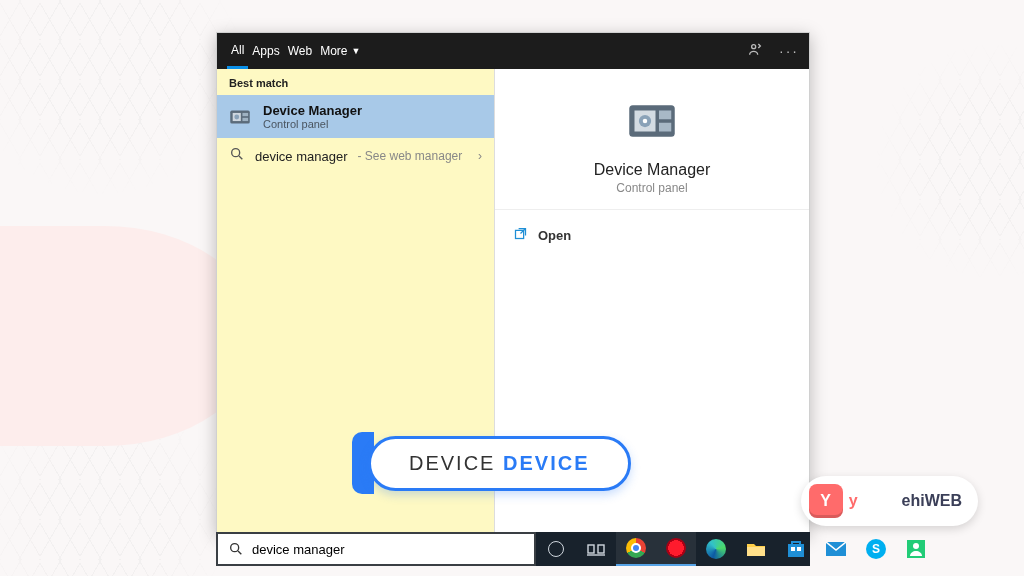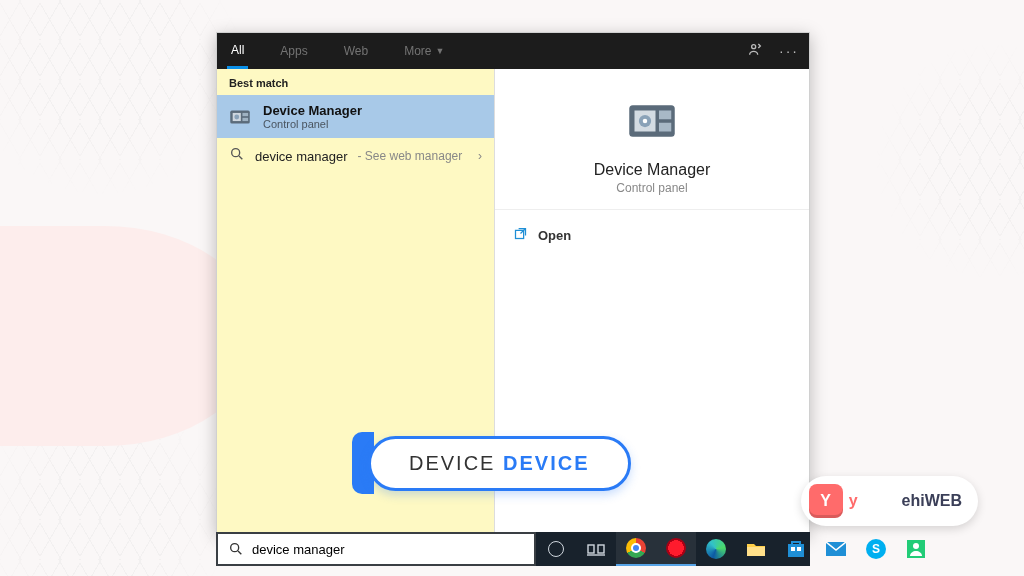--- a/index.html
+++ b/index.html
@@ -23,22 +23,22 @@
   .window {
     position: absolute; left: 216px; top: 32px; width: 594px; height: 502px;
     background: #eaeaea; border: 1px solid #d0d0d0;
     box-shadow: 0 4px 16px rgba(0,0,0,0.25);
     display: flex; flex-direction: column;
   }
   .titlebar {
     height: 36px; background: #1c1c1c; display: flex; align-items: center;
     padding: 0 10px; color: #cfcfcf; font-size: 12px;
   }
-  .tabs { display: flex; gap: 28px; height: 100%; align-items: center; }
-  .tab { cursor: pointer; padding: 0 4px; height: 100%; display: flex; align-items:center; color: #737373; }
+  .tabs { display: flex; gap: 0; height: 100%; align-items: center; }
+  .tab { cursor: pointer; padding: 0 4px; height: 100%; display: flex; align-items:center; color: #ffffff; }
   .tab.active { color: #fff; border-bottom: 3px solid #0b90e8; }
   .tab .chev { margin-left:4px; font-size:9px; }
   .titlebar-spacer { flex: 1; }
   .titlebar-icons { display:flex; gap:16px; align-items:center; color:#bbb; font-size:14px; }
 
   .panes { flex:1; display:flex; }
   .left-pane { width: 278px; background:#fef9c3; border-right:1px solid #ddd; }
   .right-pane { flex:1; background:#fff; display:flex; flex-direction:column; }
 
   .section-label { font-size:11px; font-weight:600; color:#222; padding:8px 12px 6px; }

